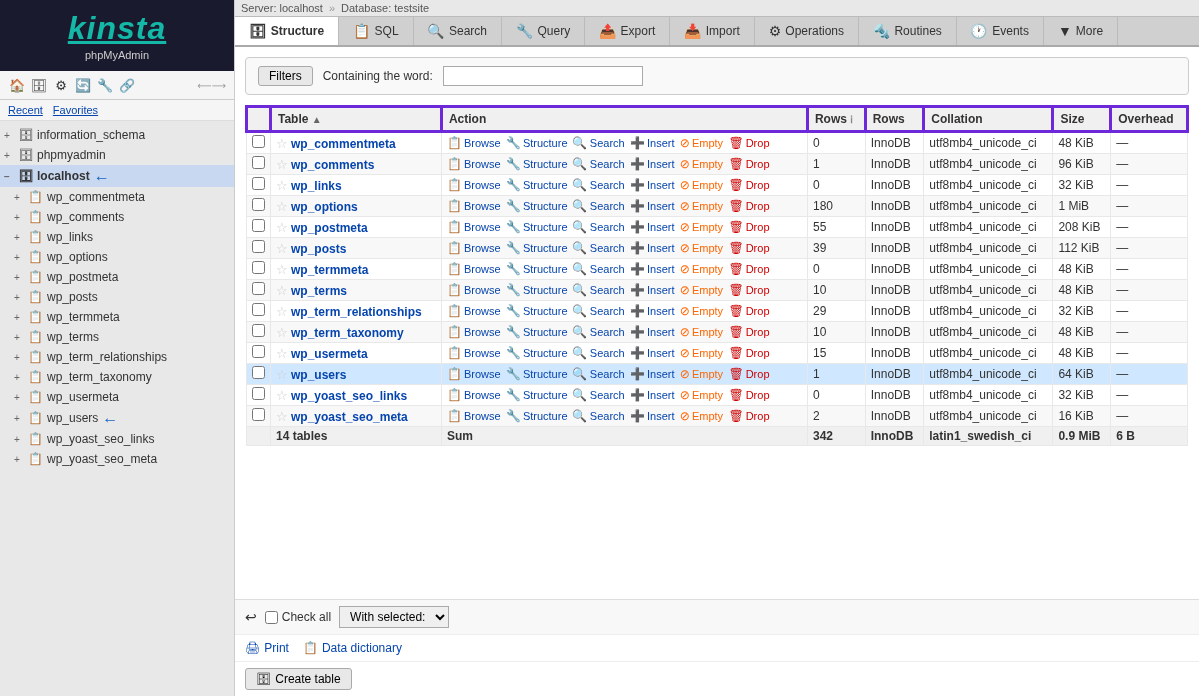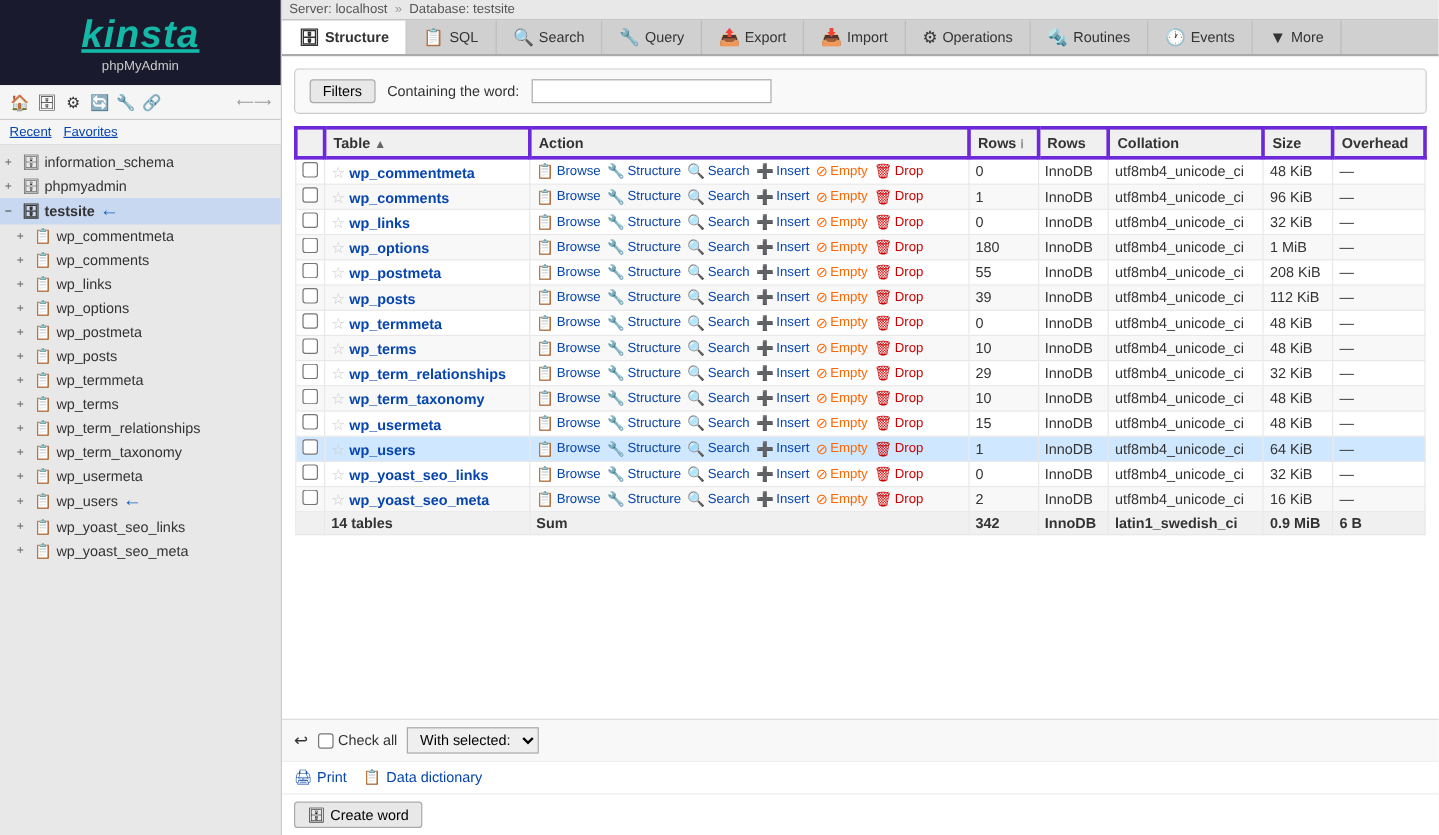--- a/index.html
+++ b/index.html
@@ -292,21 +292,21 @@
 
     <div class="db-item">
       <span class="expand-icon">+</span>
       <span class="db-icon">🗄</span>
       <span>phpmyadmin</span>
     </div>
 
     <div class="db-item selected">
       <span class="expand-icon">−</span>
       <span class="db-icon">🗄</span>
-      <span>testsite</span>
+      <span>localhost</span>
       <span class="arrow-annotation">←</span>
     </div>
 
 
     <div id="sidebar-tables">
       <div class="db-item tree-indent">
         <span class="expand-icon">+</span>
         <span class="db-icon">📋</span>
         <span>wp_commentmeta</span>
       </div>
@@ -797,16 +797,16 @@
       <span>Print</span>
     </a>
     <a>
       <span>📋</span>
       <span>Data dictionary</span>
     </a>
   </div>
   <div id="create-table-bar">
     <button id="create-table-btn">
       <span>🗄</span>
-      <span>Create word</span>
+      <span>Create table</span>
     </button>
   </div>
 </div>
 
 </body></html>

